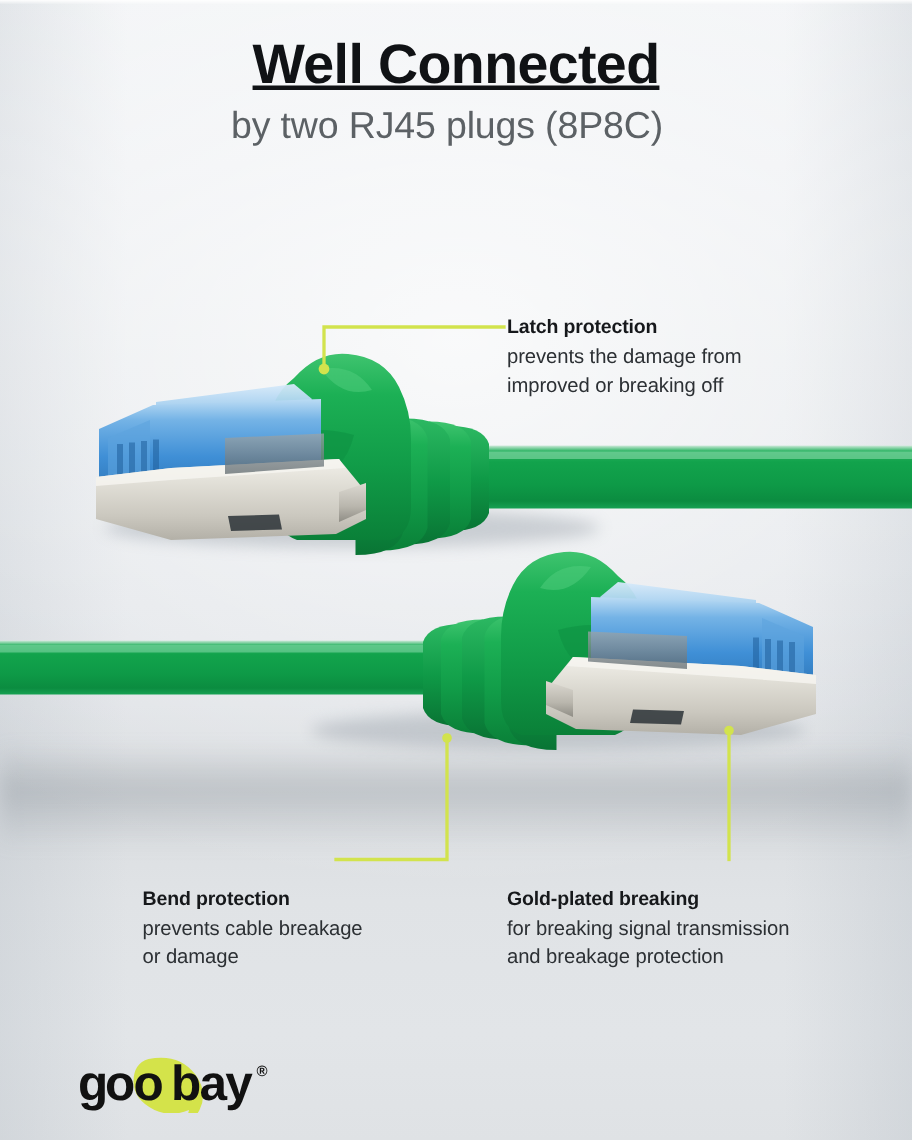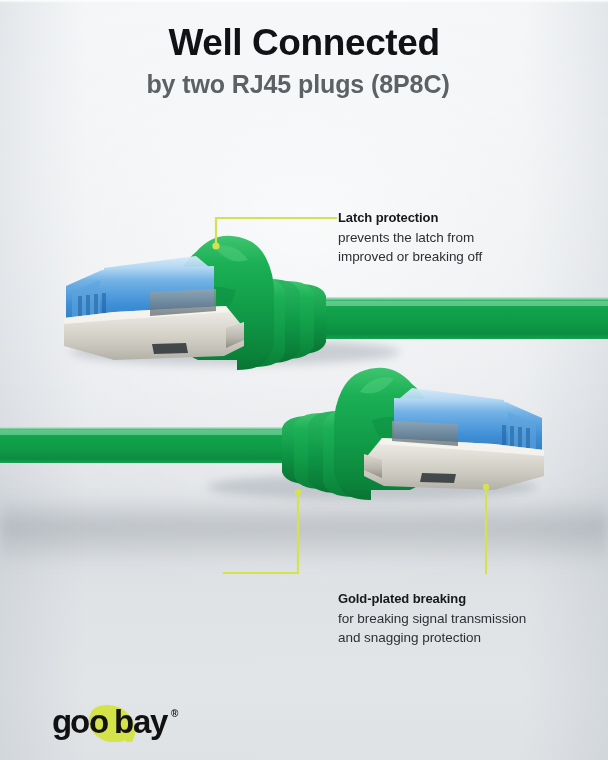--- a/index.html
+++ b/index.html
@@ -64,24 +64,25 @@
     top: 22px;
     text-align: center;
   }
   .title {
     font-size: 37px;
     font-weight: 700;
     letter-spacing: -0.4px;
     color: #101215;
     line-height: 1.12;
     margin: 0;
+    text-decoration: underline;
   }
   .subtitle {
     font-size: 25px;
-    font-weight: 700;
+    font-weight: 400;
     color: #5c6165;
     line-height: 1.2;
     margin: 6px 12px 0 0;
     letter-spacing: -0.1px;
   }
 
   
   .stage {
     position: absolute;
     left: 0; top: 0;
@@ -317,29 +318,34 @@
         <circle cx="298" cy="492" r="3.2" fill="#d2e34d" stroke="none"></circle>
 
         <path d="M486 487 V573"></path>
         <circle cx="486" cy="487" r="3.2" fill="#d2e34d" stroke="none"></circle>
       </g>
     </svg>
   </div>
 
   <div class="callout" id="callout-latch">
     <p class="c-title">Latch protection</p>
-    <p class="c-line">prevents the latch from</p>
+    <p class="c-line">prevents the damage from</p>
     <p class="c-line">improved or breaking off</p>
   </div>
 
+  <div class="callout" id="callout-bend">
+    <p class="c-title">Bend protection</p>
+    <p class="c-line">prevents cable breakage</p>
+    <p class="c-line">or damage</p>
+  </div>
 
   <div class="callout" id="callout-gold">
     <p class="c-title">Gold-plated breaking</p>
     <p class="c-line">for breaking signal transmission</p>
-    <p class="c-line">and snagging protection</p>
+    <p class="c-line">and breakage protection</p>
   </div>
 
   <div class="logo">
     <svg width="150" height="40" viewBox="0 0 150 40" xmlns="http://www.w3.org/2000/svg">
 
       <path d="M47 4
                q20 -4 31 10
                q9 12 3 24
                q-3 6 -9 8
                l2 -8

